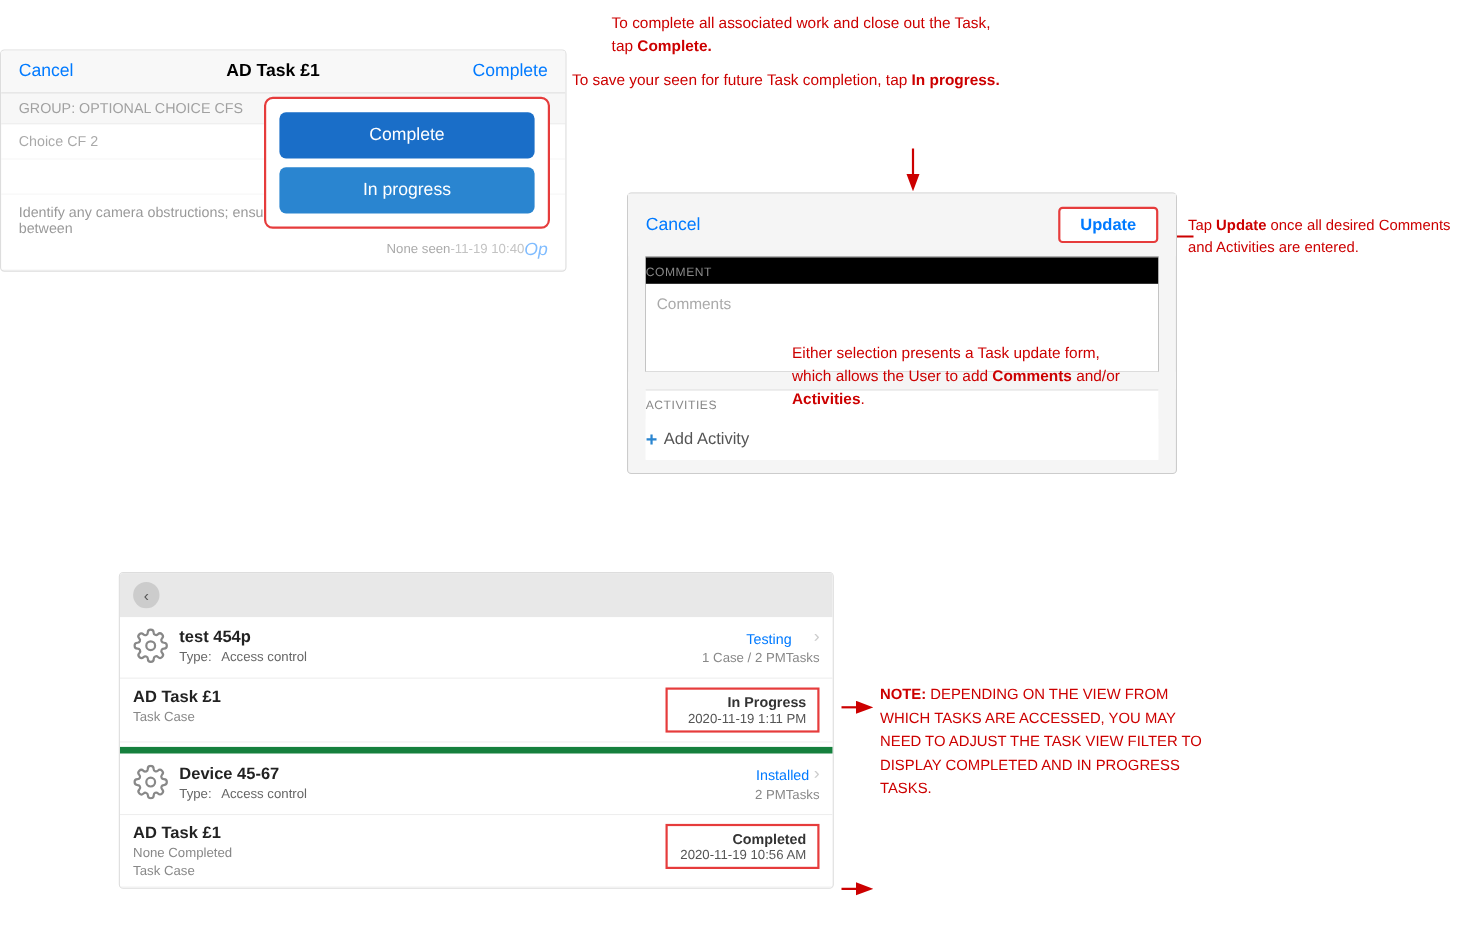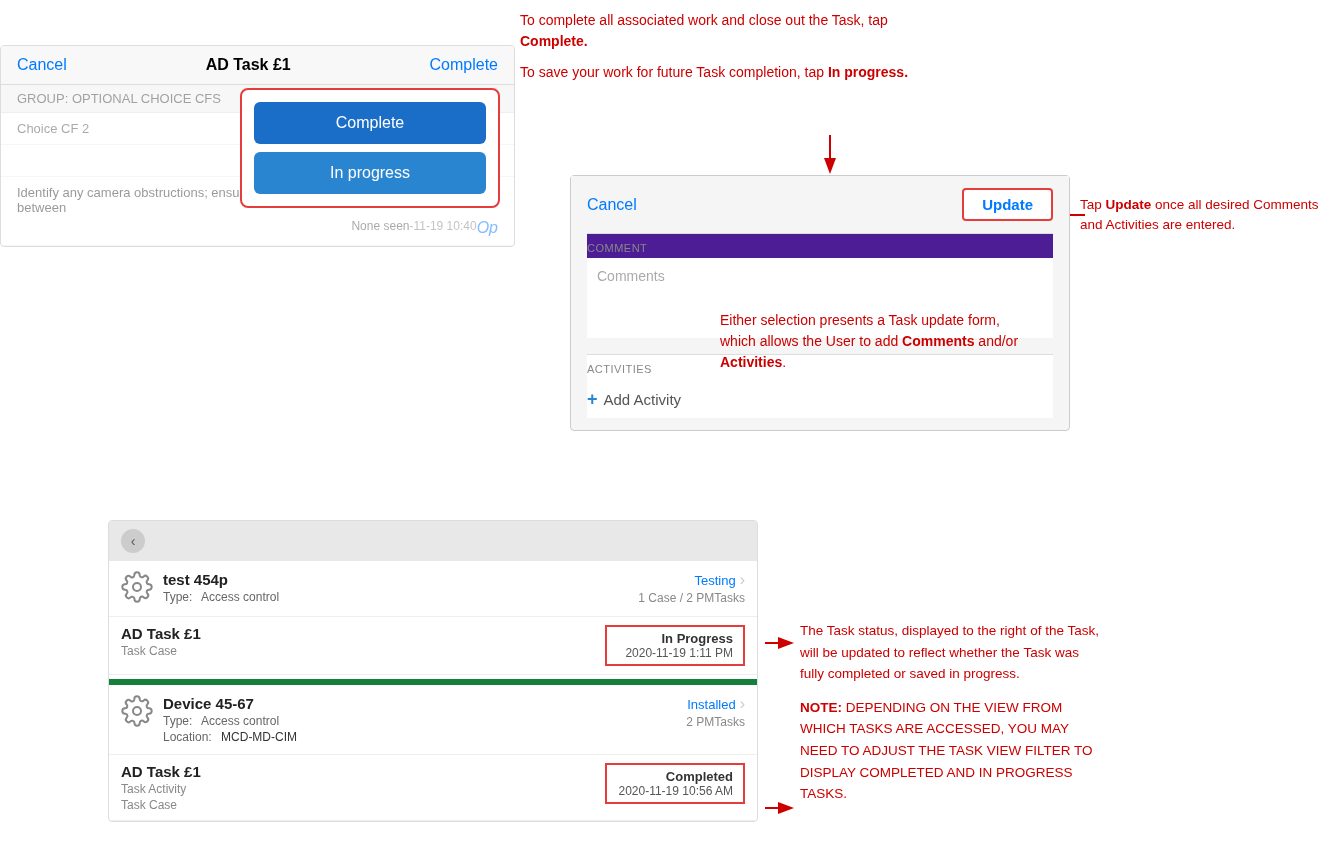--- a/index.html
+++ b/index.html
@@ -348,34 +348,34 @@
     </div>
   </div>
 </div>
 
 <div class="popup-overlay">
   <button class="popup-btn">Complete</button>
   <button class="popup-btn in-progress">In progress</button>
 </div>
 
 <div class="annotation-top-right">
-  <p style="margin-bottom:10px;">
+  <p style="margin-bottom:10px;margin-left:36px;">
     <span>To complete all associated work and close out the Task, tap </span><strong>Complete.</strong>
   </p>
   <p>
-    <span>To save your work for future Task completion, tap </span><strong>In progress.</strong>
+    <span>To save your seen for future Task completion, tap </span><strong>In progress.</strong>
   </p>
 </div>
 
 <div class="update-form">
   <div class="update-form-header">
     <span class="cancel-link">Cancel</span>
     <button class="update-btn">Update</button>
   </div>
-  <div style="background:#4c1d95;margin:0 16px 0;">
+  <div style="background:#000000;margin:0 16px 0;">
     <div class="section-label">COMMENT</div>
     <div class="comment-input">Comments</div>
   </div>
   <div style="height:16px;background:#f5f5f5;"></div>
   <div style="background:#fff;margin:0 16px 12px;">
     <div class="activities-label">ACTIVITIES</div>
     <button class="add-activity-btn">
       <span class="plus">+</span>
       <span>Add Activity</span>
     </button>
@@ -406,21 +406,21 @@
       </svg>
     </div>
     <div class="device-info">
       <div class="device-name">test 454p</div>
       <div class="device-meta">
         <span>Type:</span>
         <span>Access control</span>
       </div>
     </div>
     <div class="device-right">
-      <div style="display:flex;align-items:center;gap:4px;">
+      <div style="display:flex;align-items:center;gap:20px;">
         <span class="status-tag">Testing</span>
         <span class="chevron">›</span>
       </div>
       <span class="pm-count">1 Case / 2 PMTasks</span>
     </div>
   </div>
 
   <div class="task-row">
     <div class="task-left">
       <div class="task-name">AD Task £1</div>
@@ -438,45 +438,40 @@
         <circle cx="12" cy="12" r="3"></circle>
         <path d="M19.4 15a1.65 1.65 0 0 0 .33 1.82l.06.06a2 2 0 0 1-2.83 2.83l-.06-.06a1.65 1.65 0 0 0-1.82-.33 1.65 1.65 0 0 0-1 1.51V21a2 2 0 0 1-4 0v-.09A1.65 1.65 0 0 0 9 19.4a1.65 1.65 0 0 0-1.82.33l-.06.06a2 2 0 0 1-2.83-2.83l.06-.06A1.65 1.65 0 0 0 4.68 15a1.65 1.65 0 0 0-1.51-1H3a2 2 0 0 1 0-4h.09A1.65 1.65 0 0 0 4.6 9a1.65 1.65 0 0 0-.33-1.82l-.06-.06a2 2 0 0 1 2.83-2.83l.06.06A1.65 1.65 0 0 0 9 4.68a1.65 1.65 0 0 0 1-1.51V3a2 2 0 0 1 4 0v.09a1.65 1.65 0 0 0 1 1.51 1.65 1.65 0 0 0 1.82-.33l.06-.06a2 2 0 0 1 2.83 2.83l-.06.06A1.65 1.65 0 0 0 19.4 9a1.65 1.65 0 0 0 1.51 1H21a2 2 0 0 1 0 4h-.09a1.65 1.65 0 0 0-1.51 1z"></path>
       </svg>
     </div>
     <div class="device-info">
       <div class="device-name">Device 45-67</div>
       <div class="device-meta">
         <span>Type:</span>
         <span>Access control</span>
       </div>
-      <div class="device-meta">
-        <span>Location:</span>
-        <span class="location-text">MCD-MD-CIM</span>
-      </div>
     </div>
     <div class="device-right">
       <div style="display:flex;align-items:center;gap:4px;">
         <span class="status-tag">Installed</span>
         <span class="chevron">›</span>
       </div>
       <span class="pm-count">2 PMTasks</span>
     </div>
   </div>
 
   <div class="task-row">
     <div class="task-left">
       <div class="task-name">AD Task £1</div>
-      <div class="task-sub">Task Activity</div>
+      <div class="task-sub">None Completed</div>
       <div class="task-sub">Task Case</div>
     </div>
     <div class="task-status-box">
       <div class="task-status-text">Completed</div>
       <div class="task-status-date">2020-11-19 10:56 AM</div>
     </div>
   </div>
 </div>
 
 <div class="annotation-bottom-right">
-  <p style="margin-bottom:12px;">The Task status, displayed to the right of the Task, will be updated to reflect whether the Task was fully completed or saved in progress.</p>
   <p>
     <strong>NOTE:</strong><span> DEPENDING ON THE VIEW FROM WHICH TASKS ARE ACCESSED, YOU MAY NEED TO ADJUST THE TASK VIEW FILTER TO DISPLAY COMPLETED AND IN PROGRESS TASKS.</span>
   </p>
 </div>
 
 </body></html>

